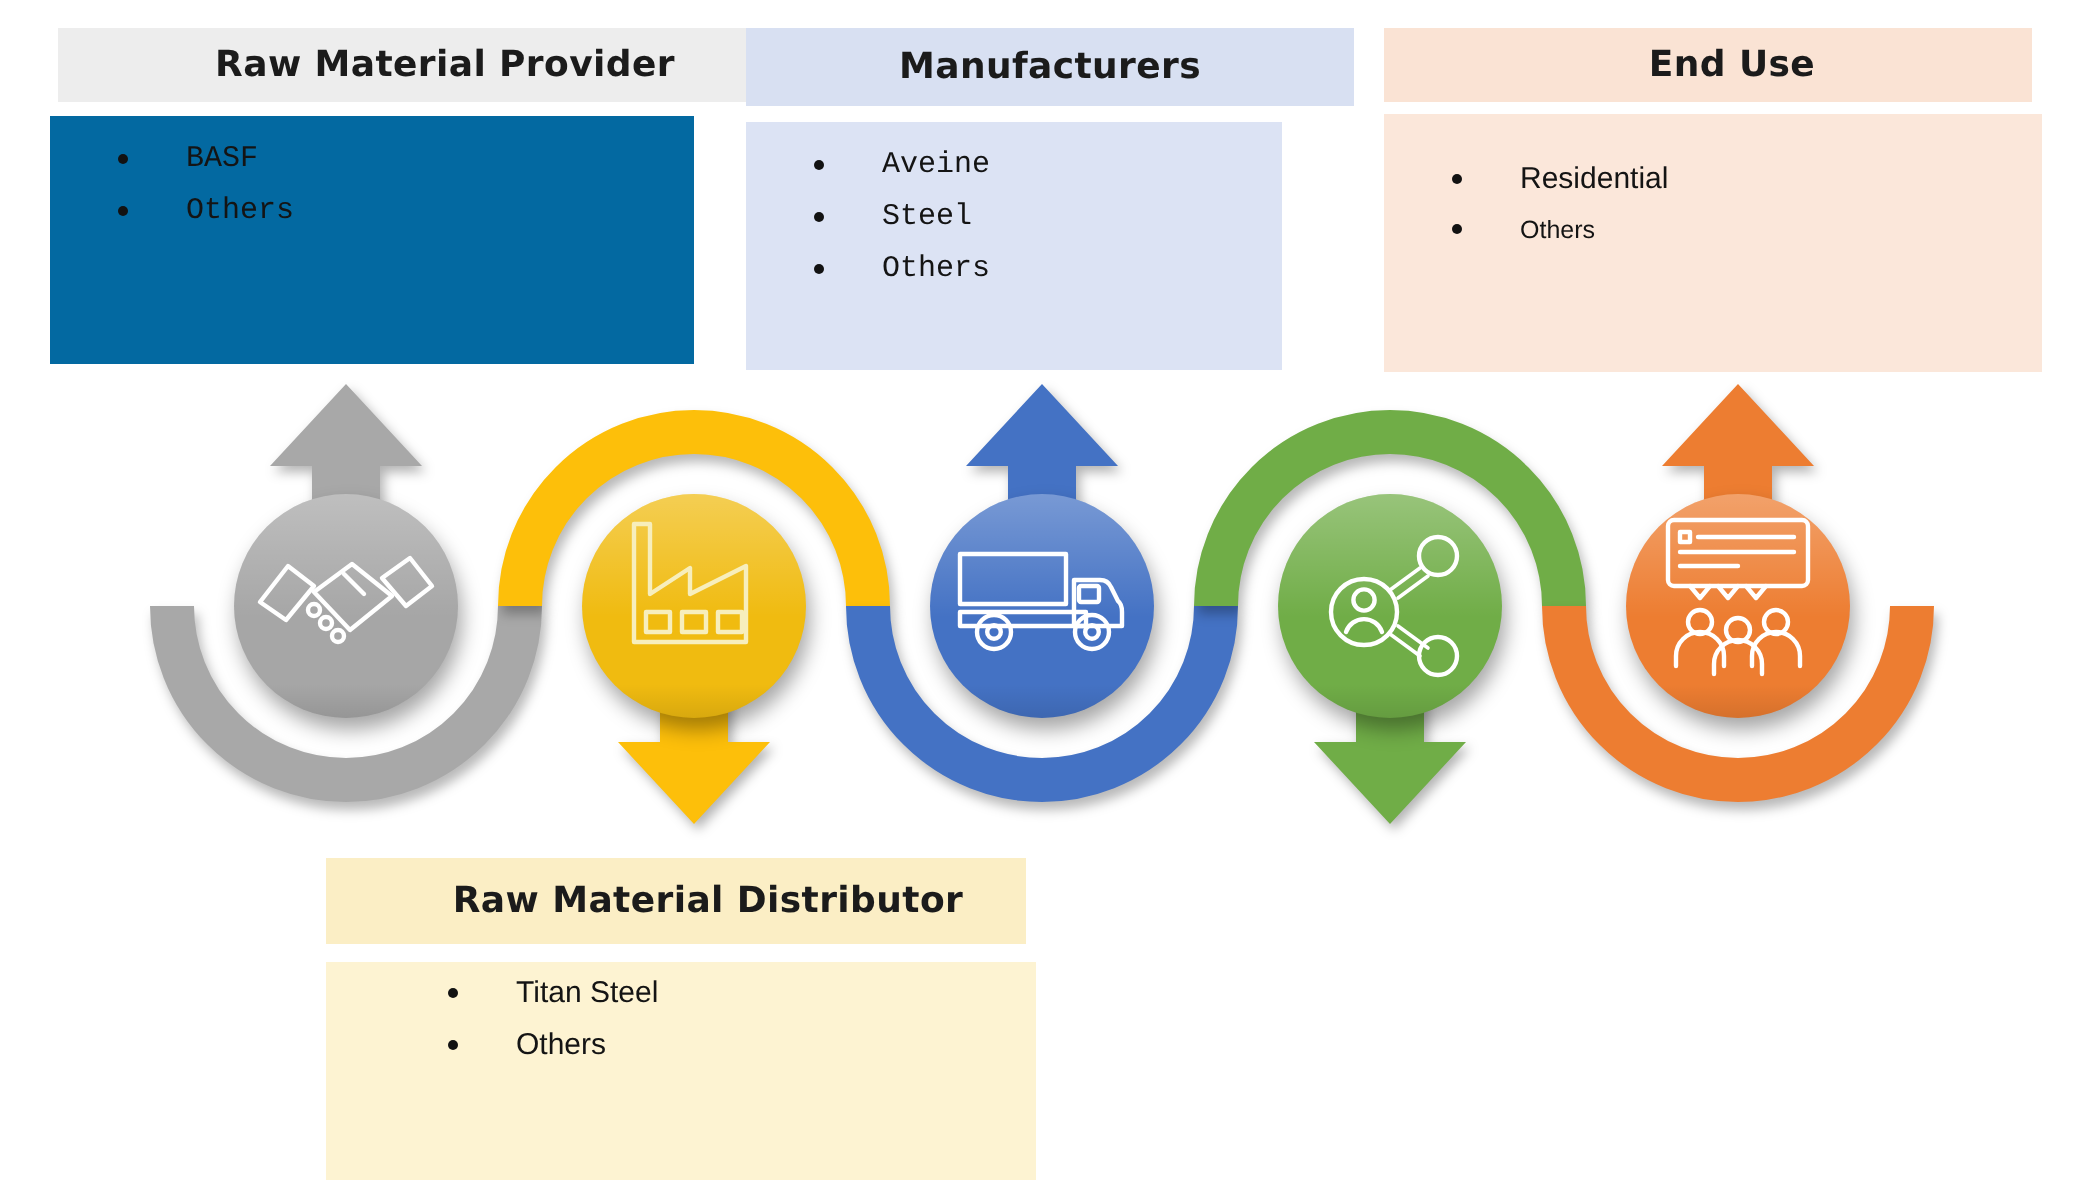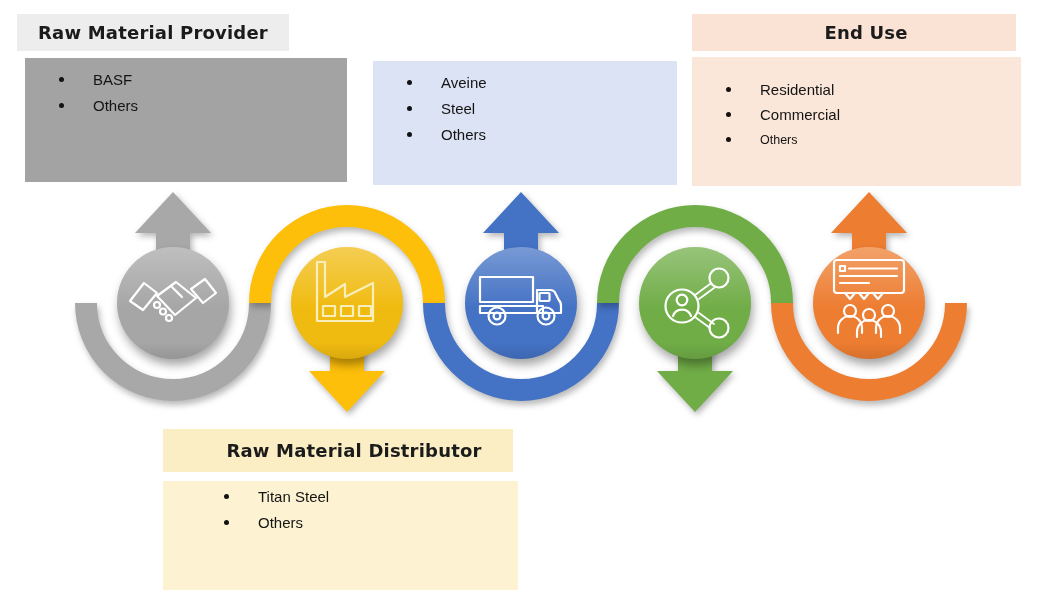--- a/index.html
+++ b/index.html
@@ -9,24 +9,24 @@
   .box-header{display:flex;align-items:center;justify-content:center;
               font-family:"DejaVu Sans","Liberation Sans",sans-serif;
               font-weight:bold;font-size:18px;color:#1b1b1b;letter-spacing:.2px;}
   .box-body{padding-top:8px;}
   .item{display:flex;align-items:center;height:26px;font-size:15px;color:#141414;}
   .bullet{width:5px;height:5px;border-radius:50%;background:#121212;
           margin-left:34px;margin-right:29px;flex:0 0 auto;}
   .item.small .item-label{font-size:12.5px;}
 
   
-  .rmp-h{left:17px;top:14px;width:272px;height:37px;}
+  .rmp-h{left:29px;top:14px;width:387px;height:37px;}
   .rmp-b{left:25px;top:58px;width:322px;height:124px;}
   .man-h{left:373px;top:14px;width:304px;height:39px;}
-  .man-b{left:373px;top:61px;width:304px;height:124px;}
+  .man-b{left:373px;top:61px;width:268px;height:124px;font-family:Liberation Mono, monospace;}
   .eu-h{left:692px;top:14px;width:324px;height:37px;padding-left:24px;}
   .eu-b{left:692px;top:57px;width:329px;height:129px;}
   .eu-b .item{height:25px;}
   .eu-b{padding-top:20px;}
   .rmd-h{left:163px;top:429px;width:350px;height:43px;}
   .rmd-b{left:163px;top:481px;width:355px;height:109px;padding-left:27px;}
   .rmd-b{padding-top:2px;}
 
   svg.diagram{position:absolute;left:0;top:0;}
   .ribbon{fill:none;stroke-width:22;filter:drop-shadow(2px 4px 3px rgba(0,0,0,0.28));}
@@ -117,55 +117,52 @@
       <circle cx="-19" cy="8" r="6"></circle>
       <circle cx="19" cy="8" r="6"></circle>
       <path d="M -31 30 v -5 a 12 12 0 0 1 24 0 v 5"></path>
       <path d="M 7 30 v -5 a 12 12 0 0 1 24 0 v 5"></path>
       <circle cx="0" cy="12" r="6"></circle>
       <path d="M -12 34 v -5 a 12 12 0 0 1 24 0 v 5"></path>
     </g>
   </svg>
 
   <div class="box box-header rmp-h" style="background-color: rgb(237, 237, 237);">Raw Material Provider</div>
-  <div class="box box-body rmp-b" style="background-color: #a3a3a3;">
+  <div class="box box-body rmp-b" style="background-color: #0369a1; font-family: Liberation Mono, monospace;">
     <div class="item">
         <span class="bullet"></span>
         <span class="item-label">BASF</span>
       </div>
     <div class="item">
         <span class="bullet"></span>
         <span class="item-label">Others</span>
       </div>
   </div>
 
+  <div class="box box-header man-h" style="background-color: rgb(216, 224, 242);">Manufacturers</div>
   <div class="box box-body man-b" style="background-color: rgb(220, 227, 244);">
     <div class="item">
         <span class="bullet"></span>
         <span class="item-label">Aveine</span>
       </div>
     <div class="item">
         <span class="bullet"></span>
         <span class="item-label">Steel</span>
       </div>
     <div class="item">
         <span class="bullet"></span>
         <span class="item-label">Others</span>
       </div>
   </div>
 
   <div class="box box-header eu-h" style="background-color: rgb(250, 227, 212);">End Use</div>
   <div class="box box-body eu-b" style="background-color: rgb(251, 231, 218);">
     <div class="item">
         <span class="bullet"></span>
         <span class="item-label">Residential</span>
-      </div>
-    <div class="item">
-        <span class="bullet"></span>
-        <span class="item-label">Commercial</span>
       </div>
     <div class="item small">
         <span class="bullet"></span>
         <span class="item-label">Others</span>
       </div>
   </div>
 
   <div class="box box-header rmd-h" style="background-color: rgb(251, 238, 197); padding-left: 32px;">Raw Material Distributor</div>
   <div class="box box-body rmd-b" style="background-color: rgb(253, 243, 210);">
     <div class="item">

